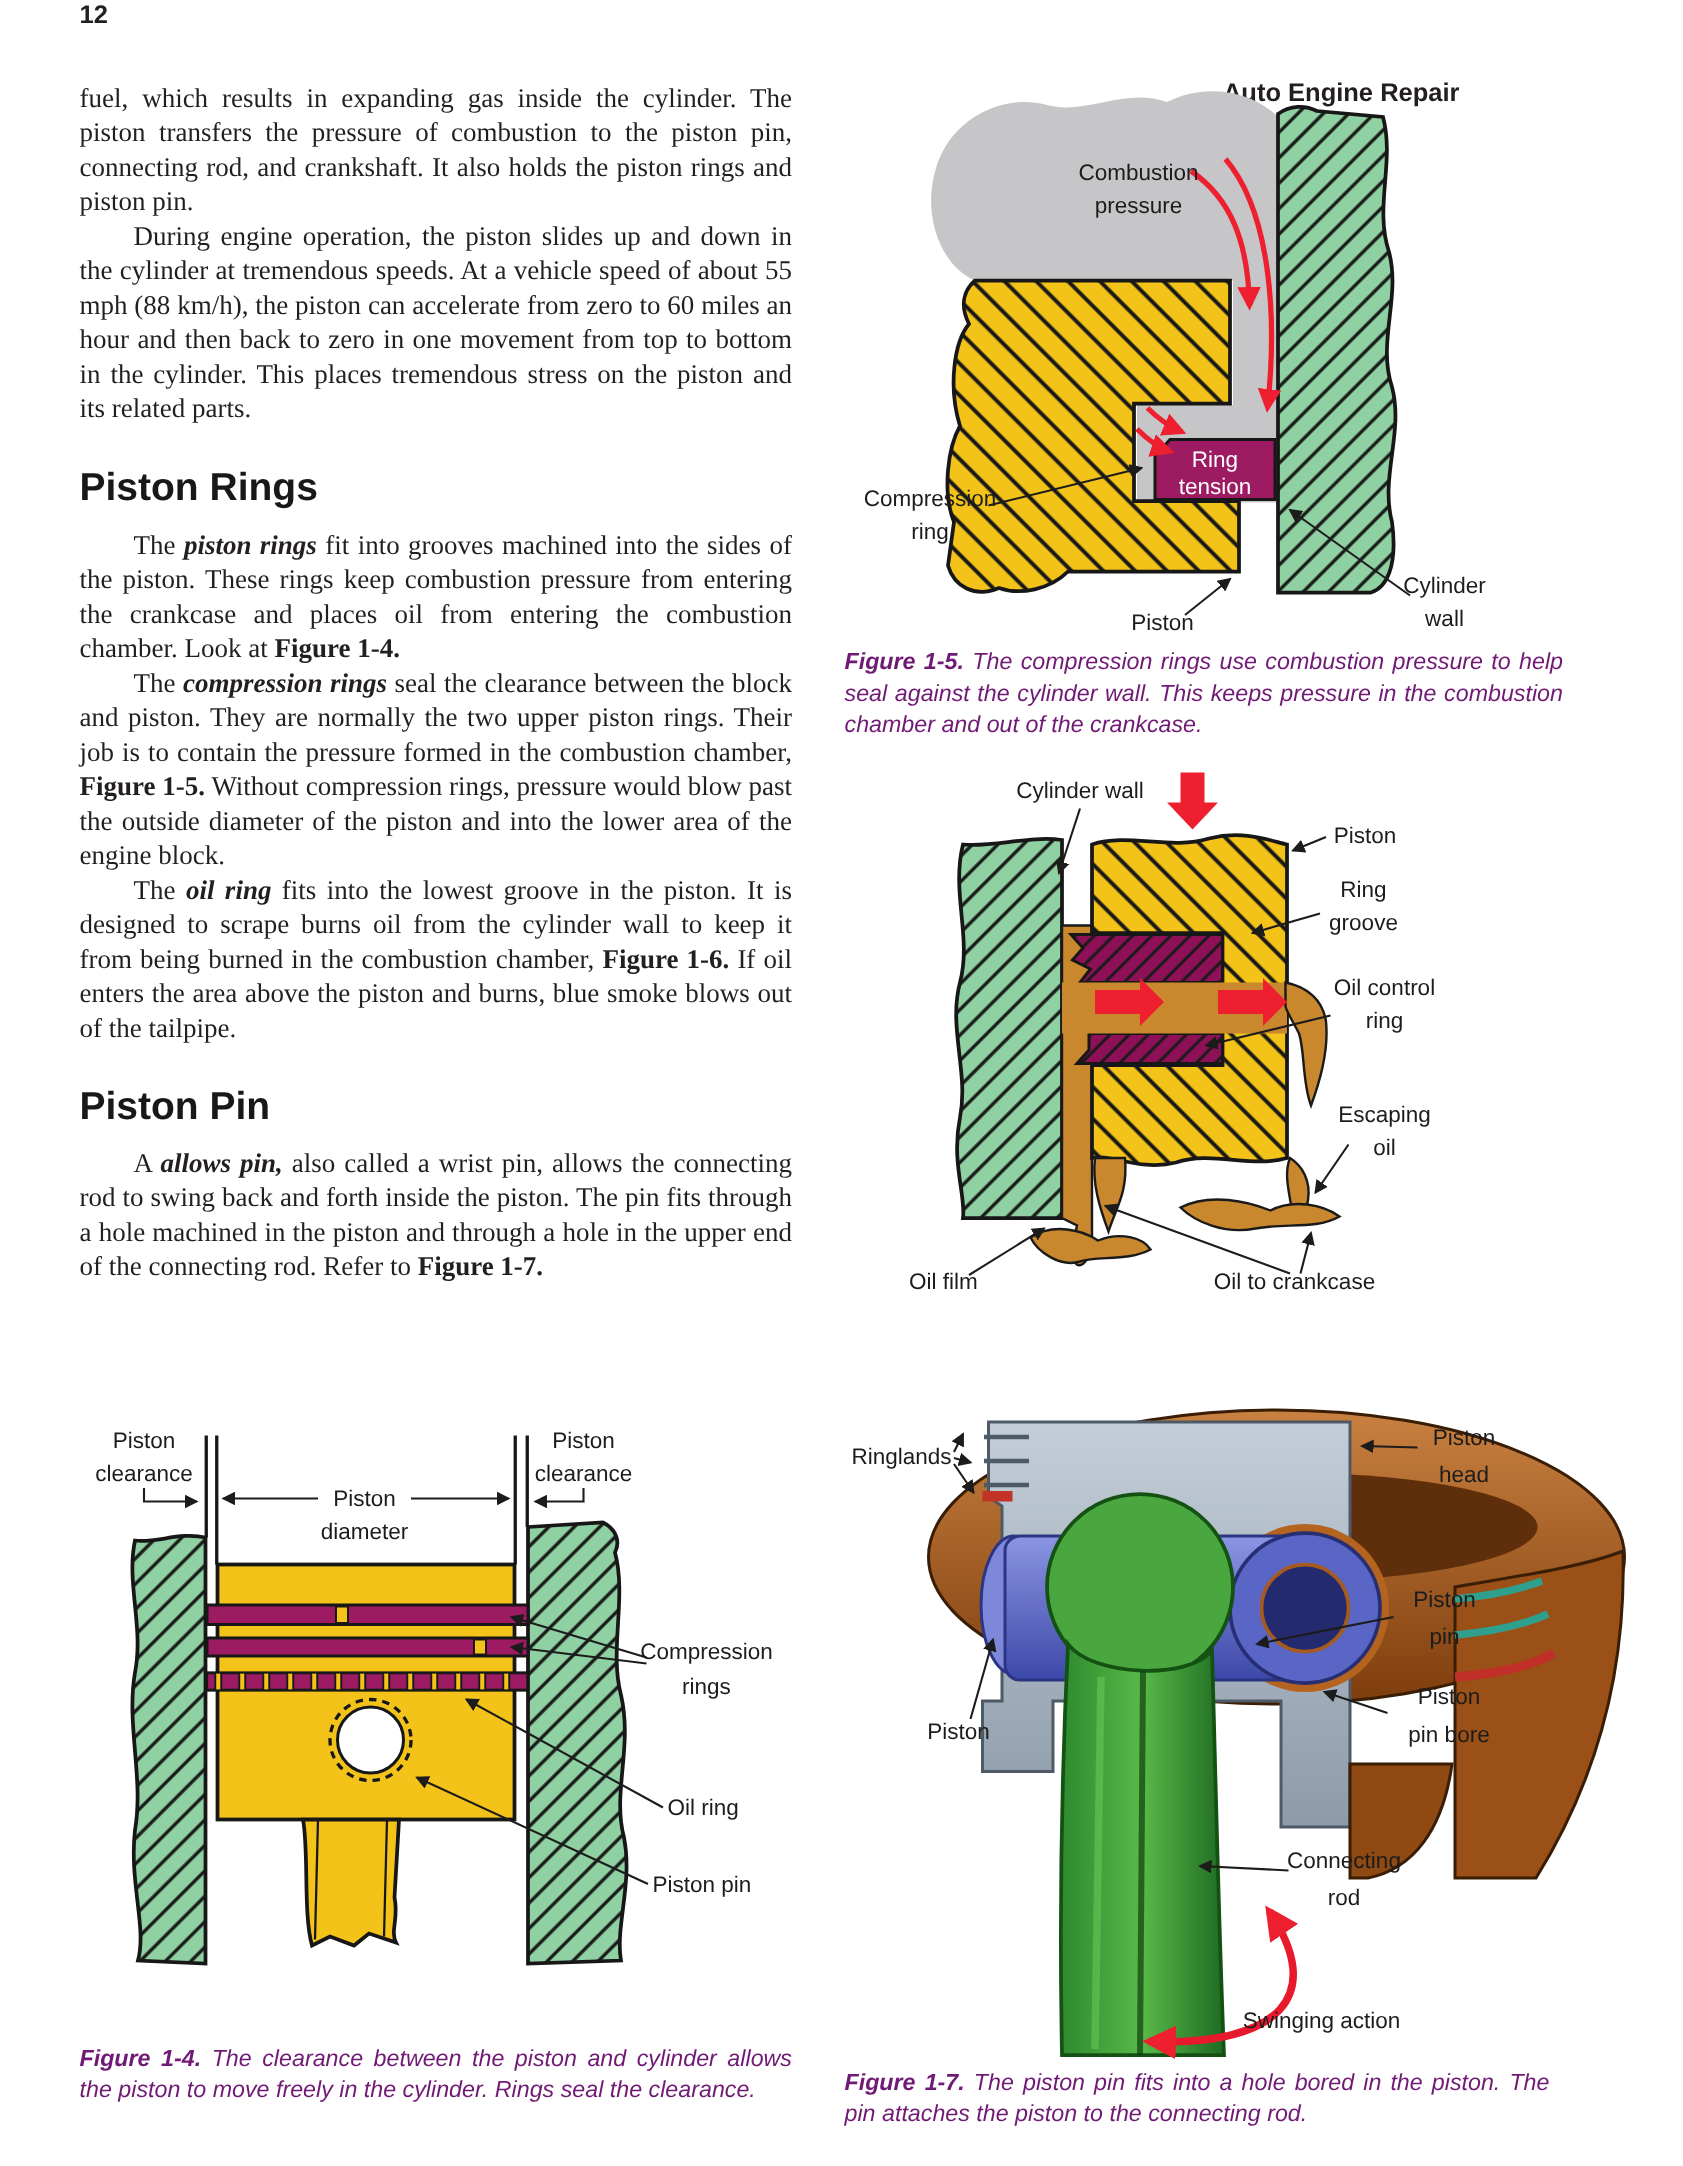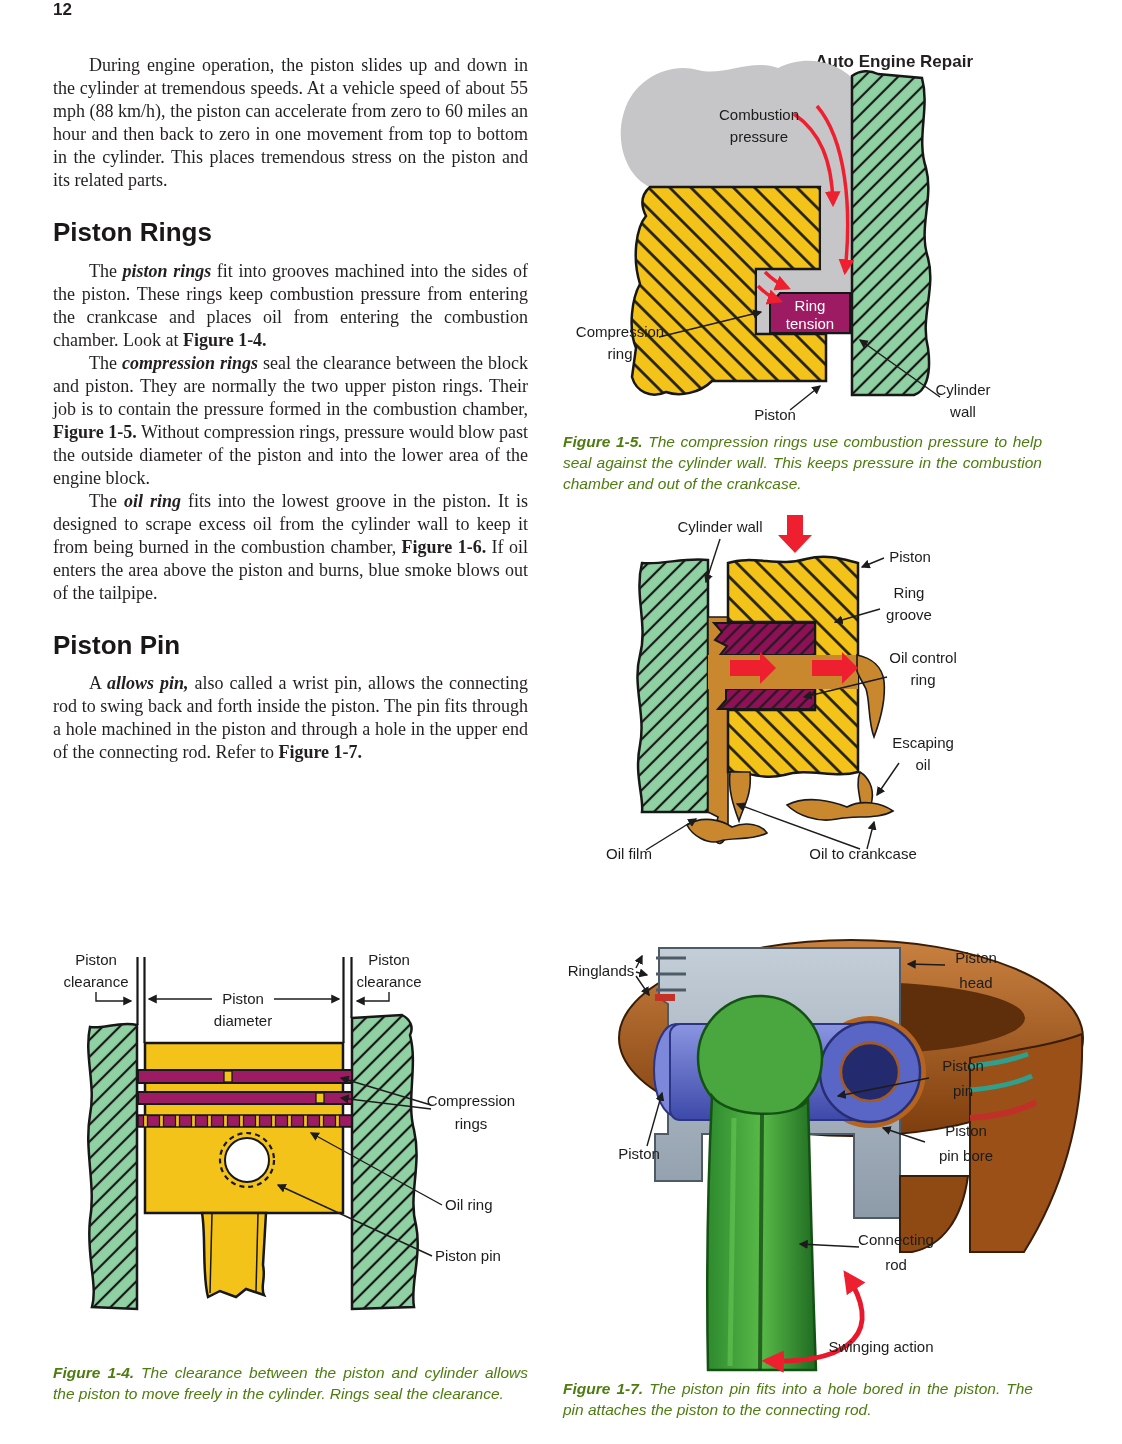--- a/index.html
+++ b/index.html
@@ -11,21 +11,21 @@
         font-family:"Liberation Sans",sans-serif;font-weight:bold;font-size:17px;margin-top:44px;}
   .col{position:absolute;left:53px;top:54px;width:475px;font-size:18px;line-height:23px;
         text-align:justify;}
   .col p{margin:0;text-indent:36px;}
   .col p.noindent{text-indent:0;}
   .col h2{font-family:"Liberation Sans",sans-serif;font-size:26px;line-height:1.1;
         margin:26px 0 13px 0;color:#1a1718;}
   .s-b{font-weight:bold;}
   .s-bi{font-weight:bold;font-style:italic;}
   .cap{position:absolute;font-family:"Liberation Sans",sans-serif;font-style:italic;
-        font-size:15.5px;line-height:21px;text-align:justify;margin:0;color:#4d7c0f;}
+        font-size:15.5px;line-height:21px;text-align:justify;margin:0;color:#701a75;}
   .cap .cap-label{font-weight:bold;}
   svg.fig{position:absolute;}
   svg text{font-family:"Liberation Sans",sans-serif;font-size:15px;fill:#1c1c1c;}
   svg text.wh{fill:#ffffff;}
   .ldr{stroke:#1c1c1c;stroke-width:1.4;fill:none;}
   .redcurve{stroke:#ee2030;stroke-width:3.5;fill:none;}
 </style>
 </head>
 <body>
 
@@ -72,25 +72,26 @@
           <stop offset="0.5" stop-color="#58b948"></stop>
           <stop offset="1" stop-color="#1f6b22"></stop>
       </linearGradient>
     </defs>
   </svg>
 
   <div class="hdr-num">12</div>
   <div class="hdr-right">Auto Engine Repair</div>
 
   <div class="col">
+    <p class="noindent"><span>fuel, which results in expanding gas inside the cylinder. The piston transfers the pressure of combustion to the piston pin, connecting rod, and crankshaft. It also holds the piston rings and piston pin.</span></p>
     <p><span>During engine operation, the piston slides up and down in the cylinder at tremendous speeds. At a vehicle speed of about 55 mph (88 km/h), the piston can accelerate from zero to 60 miles an hour and then back to zero in one movement from top to bottom in the cylinder. This places tremendous stress on the piston and its related parts.</span></p>
     <h2>Piston Rings</h2>
     <p><span>The </span><span class="s-bi">piston rings</span><span> fit into grooves machined into the sides of the piston. These rings keep combustion pressure from entering the crankcase and places oil from entering the combustion chamber. Look at </span><span class="s-b">Figure 1-4.</span></p>
     <p><span>The </span><span class="s-bi">compression rings</span><span> seal the clearance between the block and piston. They are normally the two upper piston rings. Their job is to contain the pressure formed in the combustion chamber, </span><span class="s-b">Figure 1-5.</span><span> Without compression rings, pressure would blow past the outside diameter of the piston and into the lower area of the engine block.</span></p>
-    <p><span>The </span><span class="s-bi">oil ring</span><span> fits into the lowest groove in the piston. It is designed to scrape excess oil from the cylinder wall to keep it from being burned in the combustion chamber, </span><span class="s-b">Figure 1-6.</span><span> If oil enters the area above the piston and burns, blue smoke blows out of the tailpipe.</span></p>
+    <p><span>The </span><span class="s-bi">oil ring</span><span> fits into the lowest groove in the piston. It is designed to scrape burns oil from the cylinder wall to keep it from being burned in the combustion chamber, </span><span class="s-b">Figure 1-6.</span><span> If oil enters the area above the piston and burns, blue smoke blows out of the tailpipe.</span></p>
     <h2>Piston Pin</h2>
     <p><span>A </span><span class="s-bi">allows pin,</span><span> also called a wrist pin, allows the connecting rod to swing back and forth inside the piston. The pin fits through a hole machined in the piston and through a hole in the upper end of the connecting rod. Refer to </span><span class="s-b">Figure 1-7.</span></p>
   </div>
 
   <svg id="fig5" class="fig" style="left:562px;top:48px" width="560" height="380" viewBox="0 0 560 380">
 
     <path d="M88,139 C66,130 52,96 62,64 C72,30 108,14 136,22 C162,29 188,10 216,20 C244,6 274,14 290,30 L290,287 L196,287 L196,222 L260,222 L260,139 Z" fill="#c6c6c8"></path>
 
     <path d="M88,139 L258,139 L258,221 L194,221 L194,286 L264,286 L264,333 L150,333 C138,345 118,349 104,344 C88,351 74,343 70,329 L74,300 C66,280 70,250 78,236 C70,210 74,180 84,168 C78,156 80,146 88,139 Z" fill="url(#hY)" stroke="#171717" stroke-width="2.5"></path>
 

